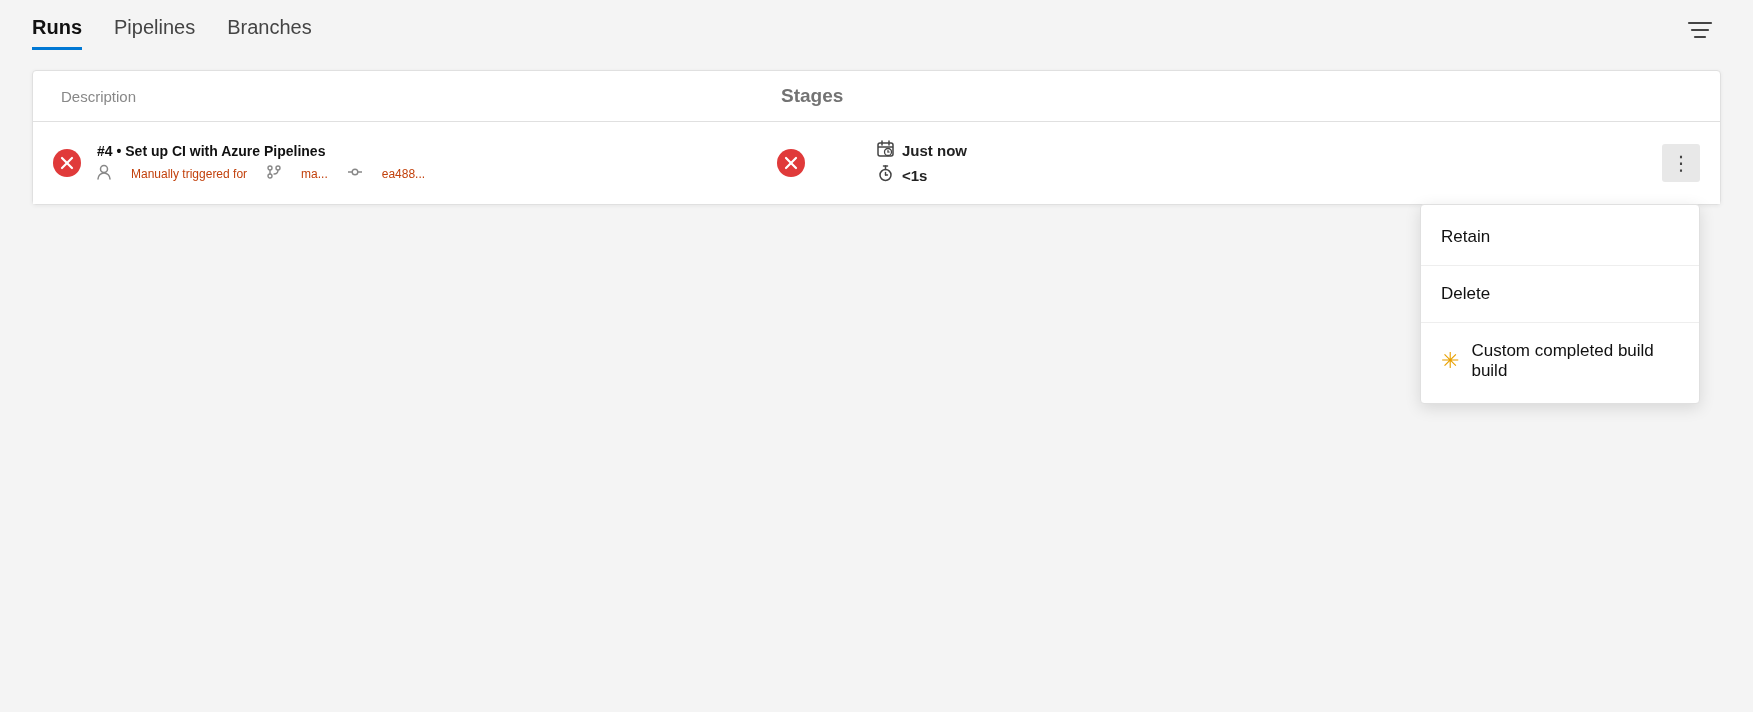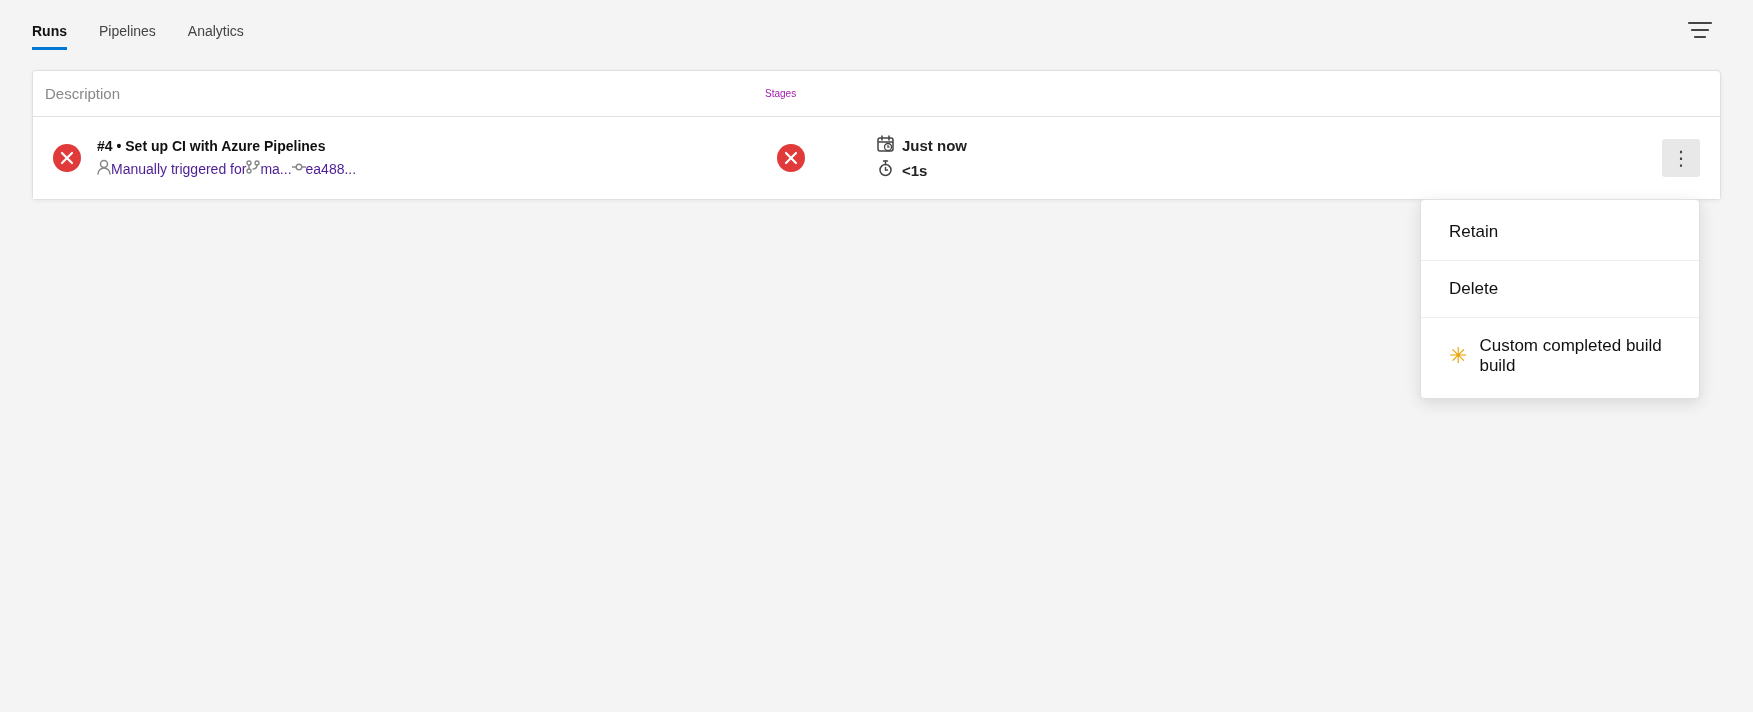--- a/index.html
+++ b/index.html
@@ -20,21 +20,21 @@
       align-items: flex-end;
       justify-content: space-between;
       margin-bottom: 20px;
     }
     .tabs-left {
       display: flex;
       align-items: flex-end;
       gap: 32px;
     }
     .tab {
-      font-size: 14px;
+      font-size: 20px;
       color: #444;
       padding-bottom: 8px;
       cursor: pointer;
       font-weight: 400;
       border-bottom: 3px solid transparent;
       user-select: none;
     }
     .tab.active {
       font-weight: 700;
       color: #111;
@@ -50,32 +50,33 @@
     .table-card {
       background: #fff;
       border: 1px solid #e0e0e0;
       border-radius: 4px;
       overflow: visible;
       box-shadow: 0 1px 4px rgba(0,0,0,0.06);
     }
     .table-header {
       display: flex;
       align-items: center;
-      padding: 14px 12px;
+      padding: 14px 28px;
       border-bottom: 1px solid #e0e0e0;
     }
     .col-description {
       flex: 0 0 720px;
       color: #888;
       font-size: 15px;
     }
     .col-stages {
       flex: 1;
-      color: #a21caf;
-      font-size: 10px;
+      color: #737373;
+      font-size: 19px;
+      font-weight: bold;
     }
     
     .table-row {
       display: flex;
       align-items: center;
       padding: 18px 20px;
       position: relative;
       background: #fff;
     }
     .row-status-icon {
@@ -99,23 +100,23 @@
     }
     .run-title {
       font-size: 14px;
       font-weight: 700;
       color: #111;
       margin-bottom: 5px;
     }
     .run-meta {
       display: flex;
       align-items: center;
-      gap: 0;
-      color: #4c1d95;
-      font-size: 14px;
+      gap: 20px;
+      color: #c2410c;
+      font-size: 12px;
     }
     .meta-icon {
       font-size: 14px;
       color: #888;
     }
     .row-stages-block {
       flex: 1;
       display: flex;
       align-items: center;
       gap: 24px;
@@ -162,21 +163,21 @@
       top: 60px;
       background: #fff;
       border: 1px solid #e0e0e0;
       border-radius: 4px;
       box-shadow: 0 4px 16px rgba(0,0,0,0.12);
       min-width: 280px;
       z-index: 100;
       padding: 8px 0;
     }
     .context-menu-item {
-      padding: 14px 28px;
+      padding: 14px 20px;
       font-size: 17px;
       color: #111;
       cursor: pointer;
       display: flex;
       align-items: center;
       gap: 12px;
     }
     .custom-star {
       color: #e8a000;
       font-size: 22px;
@@ -195,21 +196,21 @@
 
   <div class="tabs-bar">
     <div class="tabs-left">
       <div class="tab active">
         <span>Runs</span>
       </div>
       <div class="tab">
         <span>Pipelines</span>
       </div>
       <div class="tab">
-        <span>Analytics</span>
+        <span>Branches</span>
       </div>
     </div>
     <div class="filter-icon">
       
       <svg width="26" height="20" viewBox="0 0 26 20" fill="none">
         <line x1="2" y1="3" x2="24" y2="3" stroke="#444" stroke-width="2.2" stroke-linecap="round"></line>
         <line x1="5" y1="10" x2="21" y2="10" stroke="#444" stroke-width="2.2" stroke-linecap="round"></line>
         <line x1="8" y1="17" x2="18" y2="17" stroke="#444" stroke-width="2.2" stroke-linecap="round"></line>
       </svg>
     </div>

